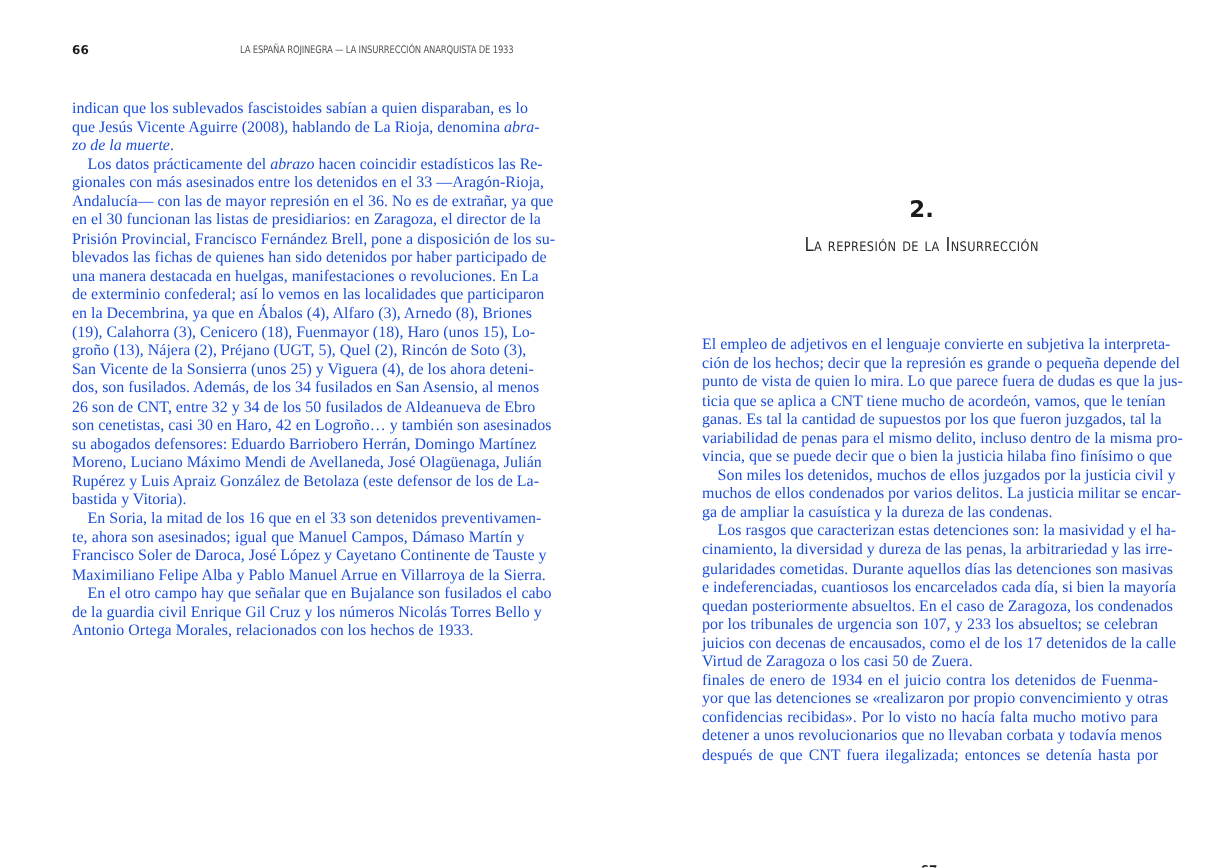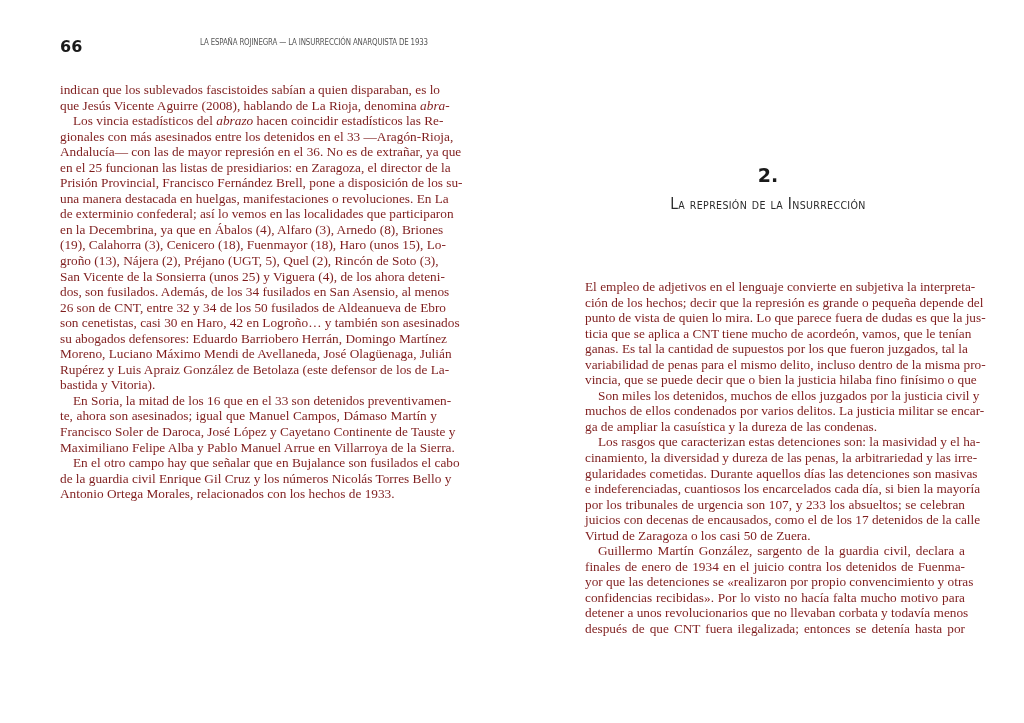--- a/index.html
+++ b/index.html
@@ -2,27 +2,27 @@
 <html><head>
 <meta charset="utf-8">
 <style>
   html, body { margin: 0; padding: 0; background: #ffffff; }
   body { width: 1024px; height: 723px; position: relative; overflow: hidden; }
   .spread { position: absolute; inset: 0; background: #ffffff; }
   .page { position: absolute; top: 0; height: 723px; }
   .page-left { left: 0; width: 512px; }
   .page-right { left: 512px; width: 512px; }
 
-  .folio { position: absolute; font-family: "DejaVu Sans", sans-serif; font-weight: bold; font-size: 16px; color: #1a1a1a; letter-spacing: 0.2px; }
+  .folio { position: absolute; font-family: "DejaVu Sans", sans-serif; font-weight: bold; font-size: 10px; color: #1a1a1a; letter-spacing: 0.2px; }
   .folio-left { left: 60px; top: 37px; }
   .folio-right { left: 255px; top: 680px; margin-top: 40px; }
   .running-head { position: absolute; left: 200px; top: 37px; width: 240px; text-align: left;
     font-family: "DejaVu Sans", sans-serif; font-size: 8.6px; color: #555; letter-spacing: -0.2px; transform: scaleX(0.82); transform-origin: left top; white-space: nowrap; }
 
-  .text { position: absolute; font-family: "Liberation Serif", serif; font-size: 13.3px; color: #7f1d1d; }
+  .text { position: absolute; font-family: "Liberation Serif", serif; font-size: 13.3px; color: #1d4ed8; }
   .text-left { left: 60px; top: 82px; width: 377px; }
   .text-right { left: 73px; top: 279px; width: 380px; }
   .line { height: 15.55px; line-height: 15.55px; white-space: nowrap; text-align: justify; text-align-last: justify; }
   .line.last { text-align-last: left; }
   .line.indent { padding-left: 13px; }
   .line em { }
   .chapter-num { position: absolute; top: 164px; left: 0; width: 512px; text-align: center;
     font-family: "DejaVu Sans", sans-serif; font-weight: bold; font-size: 19px; color: #1a1a1a; }
   .chapter-title { position: absolute; top: 194px; left: 0; width: 512px; text-align: center;
     font-family: "DejaVu Sans", sans-serif; font-size: 16px; color: #2a2a2a; font-variant: small-caps; letter-spacing: 0.4px; transform: scaleX(0.86); transform-origin: center top; white-space: nowrap; }
@@ -30,25 +30,27 @@
 </head>
 <body>
 
 <div class="spread">
   <div class="page page-left">
     <div class="folio folio-left">66</div>
     <div class="running-head">LA ESPAÑA ROJINEGRA — LA INSURRECCIÓN ANARQUISTA DE 1933</div>
     <div class="text text-left">
         <div class="line"><span>indican que los sublevados fascistoides sabían a quien disparaban, es lo</span></div>
         <div class="line"><span>que Jesús Vicente Aguirre (2008), hablando de La Rioja, denomina </span><em>abra-</em></div>
-        <div class="line indent"><span>Los vincia estadísticos del </span><em>abrazo</em><span> hacen coincidir estadísticos las Re-</span></div>
+        <div class="line last"><em>zo de la muerte</em><span>.</span></div>
+        <div class="line indent"><span>Los datos prácticamente del </span><em>abrazo</em><span> hacen coincidir estadísticos las Re-</span></div>
         <div class="line"><span>gionales con más asesinados entre los detenidos en el 33 —Aragón-Rioja,</span></div>
         <div class="line"><span>Andalucía— con las de mayor represión en el 36. No es de extrañar, ya que</span></div>
-        <div class="line"><span>en el 25 funcionan las listas de presidiarios: en Zaragoza, el director de la</span></div>
+        <div class="line"><span>en el 30 funcionan las listas de presidiarios: en Zaragoza, el director de la</span></div>
         <div class="line"><span>Prisión Provincial, Francisco Fernández Brell, pone a disposición de los su-</span></div>
+        <div class="line"><span>blevados las fichas de quienes han sido detenidos por haber participado de</span></div>
         <div class="line"><span>una manera destacada en huelgas, manifestaciones o revoluciones. En La</span></div>
         <div class="line"><span>de exterminio confederal; así lo vemos en las localidades que participaron</span></div>
         <div class="line"><span>en la Decembrina, ya que en Ábalos (4), Alfaro (3), Arnedo (8), Briones</span></div>
         <div class="line"><span>(19), Calahorra (3), Cenicero (18), Fuenmayor (18), Haro (unos 15), Lo-</span></div>
         <div class="line"><span>groño (13), Nájera (2), Préjano (UGT, 5), Quel (2), Rincón de Soto (3),</span></div>
         <div class="line"><span>San Vicente de la Sonsierra (unos 25) y Viguera (4), de los ahora deteni-</span></div>
         <div class="line"><span>dos, son fusilados. Además, de los 34 fusilados en San Asensio, al menos</span></div>
         <div class="line"><span>26 son de CNT, entre 32 y 34 de los 50 fusilados de Aldeanueva de Ebro</span></div>
         <div class="line"><span>son cenetistas, casi 30 en Haro, 42 en Logroño… y también son asesinados</span></div>
         <div class="line"><span>su abogados defensores: Eduardo Barriobero Herrán, Domingo Martínez</span></div>
@@ -76,24 +78,24 @@
         <div class="line"><span>ganas. Es tal la cantidad de supuestos por los que fueron juzgados, tal la</span></div>
         <div class="line"><span>variabilidad de penas para el mismo delito, incluso dentro de la misma pro-</span></div>
         <div class="line"><span>vincia, que se puede decir que o bien la justicia hilaba fino finísimo o que</span></div>
         <div class="line indent"><span>Son miles los detenidos, muchos de ellos juzgados por la justicia civil y</span></div>
         <div class="line"><span>muchos de ellos condenados por varios delitos. La justicia militar se encar-</span></div>
         <div class="line last"><span>ga de ampliar la casuística y la dureza de las condenas.</span></div>
         <div class="line indent"><span>Los rasgos que caracterizan estas detenciones son: la masividad y el ha-</span></div>
         <div class="line"><span>cinamiento, la diversidad y dureza de las penas, la arbitrariedad y las irre-</span></div>
         <div class="line"><span>gularidades cometidas. Durante aquellos días las detenciones son masivas</span></div>
         <div class="line"><span>e indeferenciadas, cuantiosos los encarcelados cada día, si bien la mayoría</span></div>
+        <div class="line"><span>quedan posteriormente absueltos. En el caso de Zaragoza, los condenados</span></div>
         <div class="line"><span>por los tribunales de urgencia son 107, y 233 los absueltos; se celebran</span></div>
         <div class="line"><span>juicios con decenas de encausados, como el de los 17 detenidos de la calle</span></div>
         <div class="line last"><span>Virtud de Zaragoza o los casi 50 de Zuera.</span></div>
-        <div class="line indent"><span>Guillermo Martín González, sargento de la guardia civil, declara a</span></div>
         <div class="line"><span>finales de enero de 1934 en el juicio contra los detenidos de Fuenma-</span></div>
         <div class="line"><span>yor que las detenciones se «realizaron por propio convencimiento y otras</span></div>
         <div class="line"><span>confidencias recibidas». Por lo visto no hacía falta mucho motivo para</span></div>
         <div class="line"><span>detener a unos revolucionarios que no llevaban corbata y todavía menos</span></div>
         <div class="line"><span>después de que CNT fuera ilegalizada; entonces se detenía hasta por</span></div>
       </div>
     <div class="folio folio-right">67</div>
   </div>
 </div>
 

